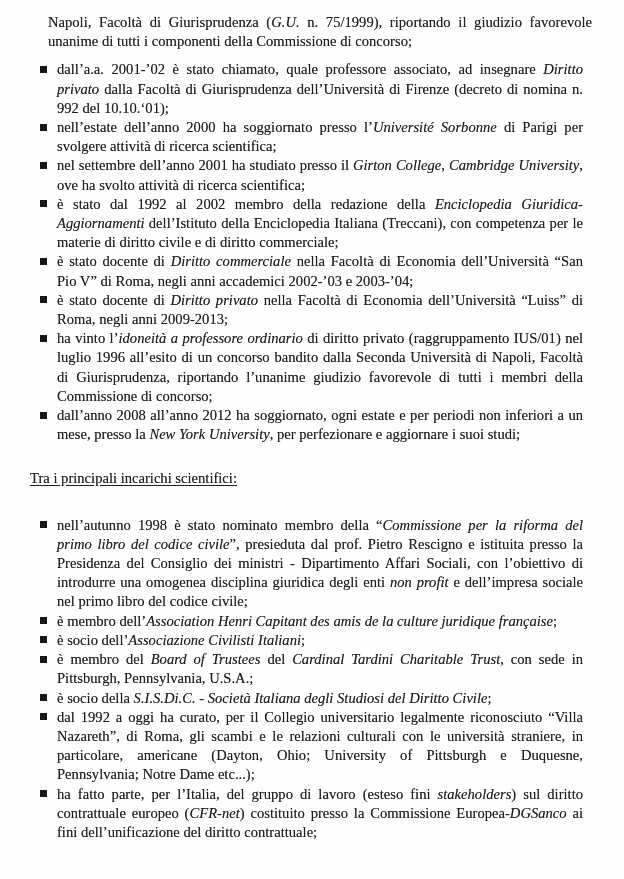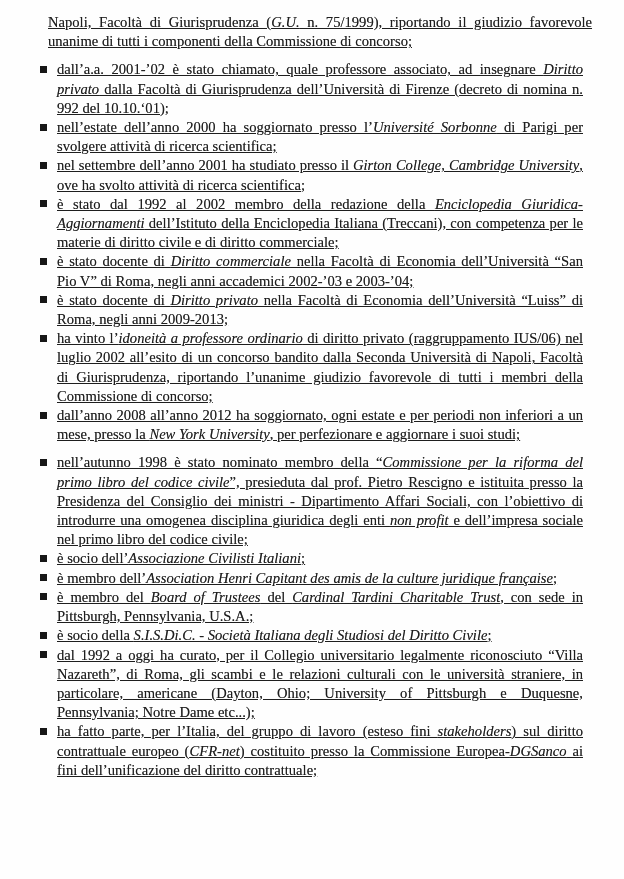--- a/index.html
+++ b/index.html
@@ -12,21 +12,20 @@
     width: 624px;
     height: 879px;
     overflow: hidden;
     background: #fefefe;
     font-family: "Liberation Serif", "DejaVu Serif", serif;
     font-size: 14.6px;
     line-height: 19.2px;
     color: #1e1e1e;
     text-shadow: 0 0 0.4px rgba(30,30,30,0.55);
     padding: 13px 32px 0 48px;
-    text-decoration: underline;
   }
   .continuation-paragraph {
     margin: 0;
     text-align: justify;
   }
   .bullet-list {
     margin: 9px;
     padding: 0;
     list-style: none;
   }
@@ -82,41 +81,42 @@
     <li class="bullet-item">
       <span class="bullet-square"></span>
       <span><span>è stato docente di </span><span class="it">Diritto commerciale</span><span> nella Facoltà di Economia dell’Università “San Pio V” di Roma, negli anni accademici 2002-’03 e 2003-’04;</span></span>
     </li>
     <li class="bullet-item">
       <span class="bullet-square"></span>
       <span><span>è stato docente di </span><span class="it">Diritto privato</span><span> nella Facoltà di Economia dell’Università “Luiss” di Roma, negli anni 2009-2013;</span></span>
     </li>
     <li class="bullet-item">
       <span class="bullet-square"></span>
-      <span><span>ha vinto l’</span><span class="it">idoneità a professore ordinario</span><span> di diritto privato (raggruppamento IUS/06) nel luglio 2002 all’esito di un concorso bandito dalla Seconda Università di Napoli, Facoltà di Giurisprudenza, riportando l’unanime giudizio favorevole di tutti i membri della Commissione di concorso;</span></span>
+      <span><span>ha vinto l’</span><span class="it">idoneità a professore ordinario</span><span> di diritto privato (raggruppamento IUS/01) nel luglio 1996 all’esito di un concorso bandito dalla Seconda Università di Napoli, Facoltà di Giurisprudenza, riportando l’unanime giudizio favorevole di tutti i membri della Commissione di concorso;</span></span>
     </li>
     <li class="bullet-item">
       <span class="bullet-square"></span>
       <span><span>dall’anno 2008 all’anno 2012 ha soggiornato, ogni estate e per periodi non inferiori a un mese, presso la </span><span class="it">New York University</span><span>, per perfezionare e aggiornare i suoi studi;</span></span>
     </li>
   </ul>
 
+  <h2 class="section-heading">Tra i principali incarichi scientifici:</h2>
 
   <ul class="bullet-list">
     <li class="bullet-item">
       <span class="bullet-square"></span>
       <span><span>nell’autunno 1998 è stato nominato membro della “</span><span class="it">Commissione per la riforma del primo libro del codice civile</span><span>”, presieduta dal prof. Pietro Rescigno e istituita presso la Presidenza del Consiglio dei ministri - Dipartimento Affari Sociali, con l’obiettivo di introdurre una omogenea disciplina giuridica degli enti </span><span class="it">non profit</span><span> e dell’impresa sociale nel primo libro del codice civile;</span></span>
     </li>
     <li class="bullet-item">
       <span class="bullet-square"></span>
-      <span><span>è socio dell’</span><span class="it">Associazione Civilisti Italiani</span><span>;</span></span>
+      <span><span>è membro dell’</span><span class="it">Association Henri Capitant des amis de la culture juridique française</span><span>;</span></span>
     </li>
     <li class="bullet-item">
       <span class="bullet-square"></span>
-      <span><span>è membro dell’</span><span class="it">Association Henri Capitant des amis de la culture juridique française</span><span>;</span></span>
+      <span><span>è socio dell’</span><span class="it">Associazione Civilisti Italiani</span><span>;</span></span>
     </li>
     <li class="bullet-item">
       <span class="bullet-square"></span>
       <span><span>è membro del </span><span class="it">Board of Trustees</span><span> del </span><span class="it">Cardinal Tardini Charitable Trust</span><span>, con sede in Pittsburgh, Pennsylvania, U.S.A.;</span></span>
     </li>
     <li class="bullet-item">
       <span class="bullet-square"></span>
       <span><span>è socio della </span><span class="it">S.I.S.Di.C. - Società Italiana degli Studiosi del Diritto Civile</span><span>;</span></span>
     </li>
     <li class="bullet-item">

